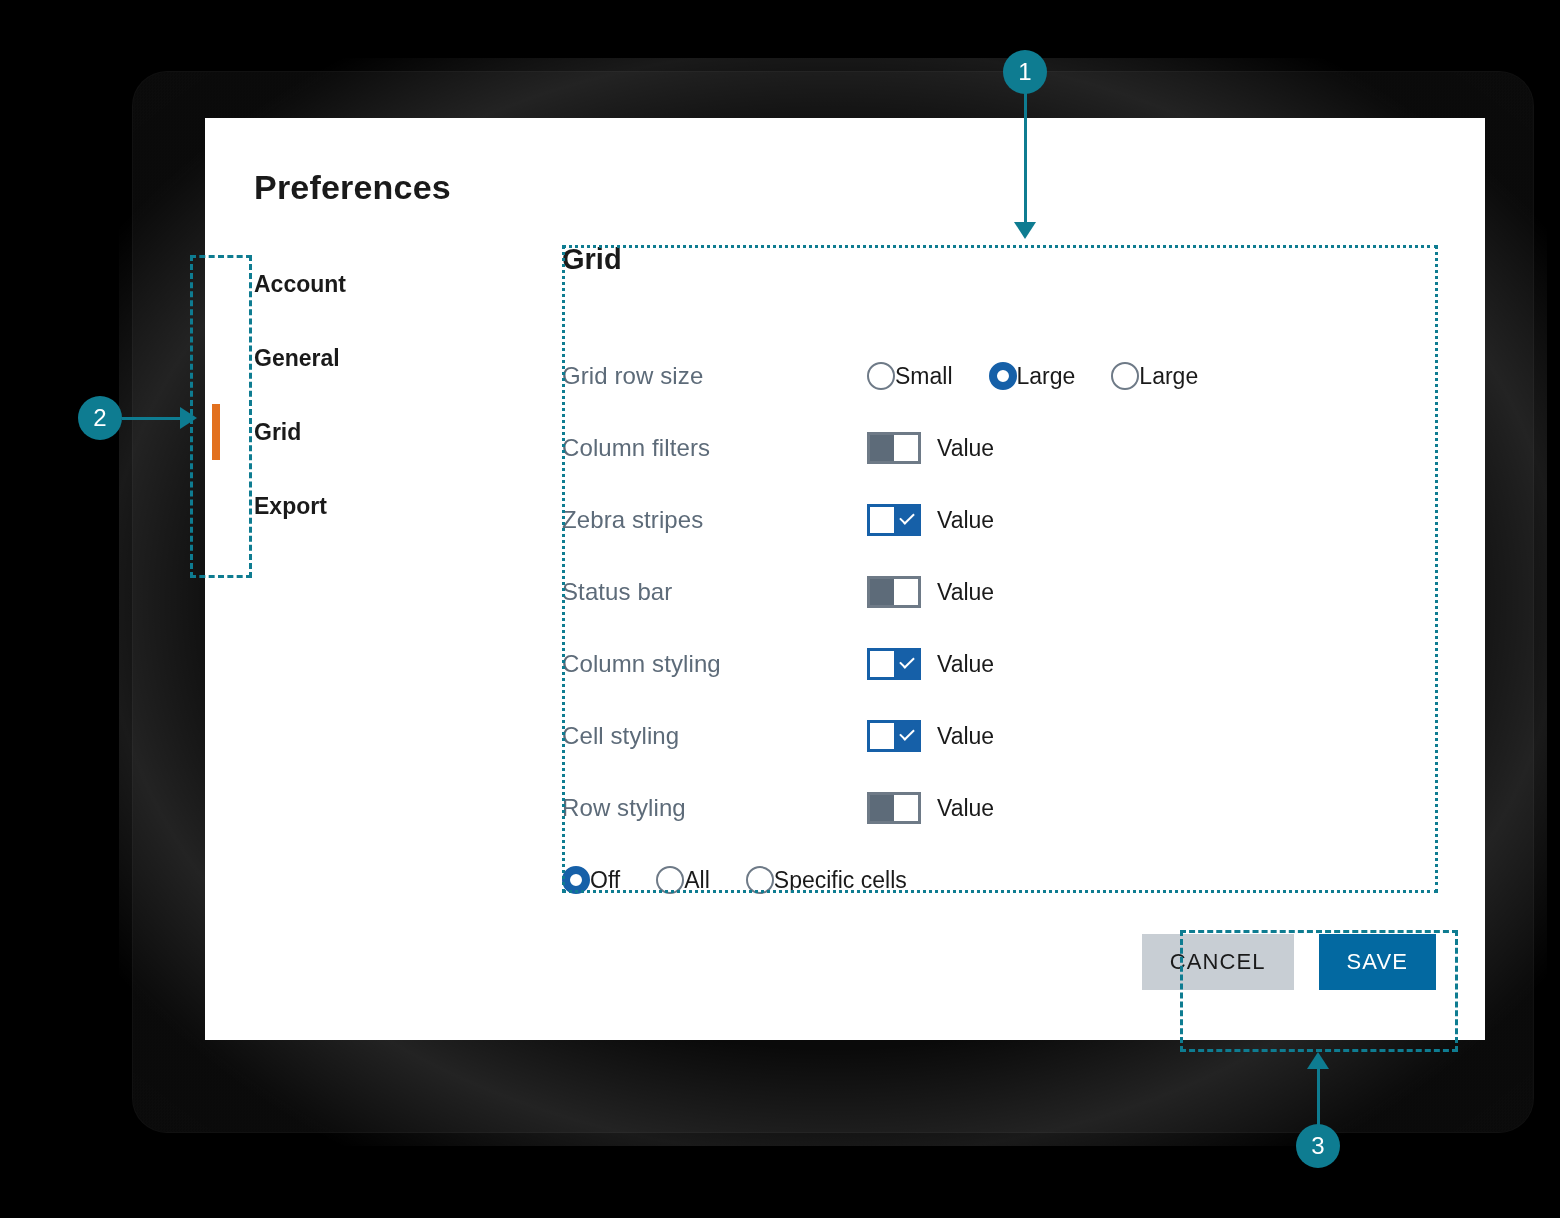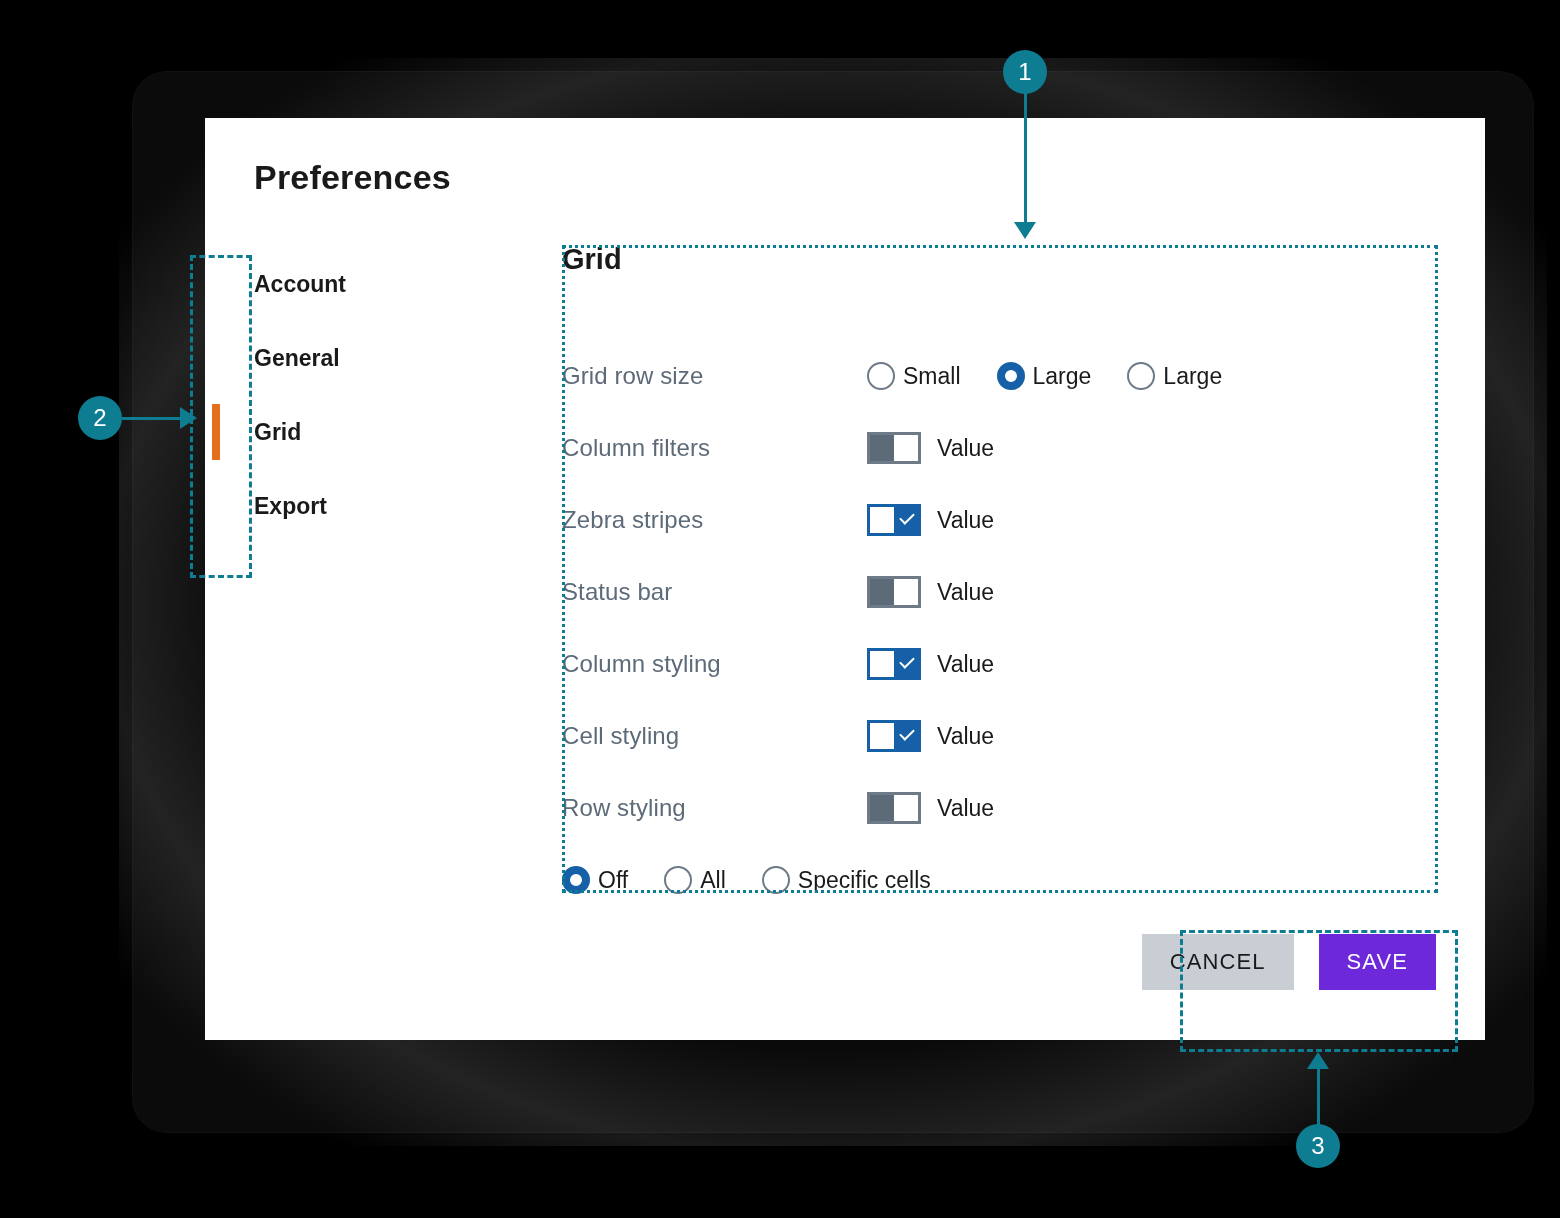--- a/index.html
+++ b/index.html
@@ -32,21 +32,21 @@
   }
 
   
   #dialog{
     position:absolute;left:205px;top:118px;width:1280px;height:922px;
     background:#ffffff;
     z-index:5;
   }
 
   #page-title{
-    position:absolute;left:49px;top:40px;
+    position:absolute;left:49px;top:50px;
     font-size:34px;font-weight:700;color:#1a1a1a;letter-spacing:.2px;
   }
 
   
   #sidenav{position:absolute;left:49px;top:129px;width:250px;}
   .nav-item{
     position:relative;height:74px;display:flex;align-items:center;
     font-size:23px;font-weight:700;color:#1a1a1a;padding-left:0;
   }
   .nav-item.active::before{
@@ -68,21 +68,21 @@
 
   
   .radio-group{display:flex;align-items:center;}
   .radio-opt{display:flex;align-items:center;margin-right:36px;}
   .radio-opt:last-child{margin-right:0;}
   .radio{
     width:28px;height:28px;border-radius:50%;
     border:2px solid #6e7a87;background:#fff;box-sizing:border-box;flex:0 0 28px;
   }
   .radio.sel{border:8px solid #1660a8;background:#fff;}
-  .radio-label{font-size:23px;color:#1a1a1a;margin-left:8px;white-space:nowrap;}
+  .radio-label{font-size:23px;color:#1a1a1a;margin-left:0;white-space:nowrap;}
 
   
   .toggle{
     width:54px;height:32px;box-sizing:border-box;
     display:flex;align-items:center;flex:0 0 54px;
     border:3px solid #6e7a87;background:#fff;
   }
   .toggle .knob{width:24px;height:100%;background:#5d6b79;}
   .toggle.on{border-color:#1660a8;justify-content:flex-end;}
   .toggle.on .knob{
@@ -98,21 +98,21 @@
   
   #actions{
     position:absolute;right:49px;bottom:50px;display:flex;gap:25px;
   }
   .btn{
     border:0;cursor:pointer;font-family:inherit;
     font-size:22px;letter-spacing:1.1px;
     padding:0 28px;height:56px;display:flex;align-items:center;justify-content:center;
   }
   .btn-cancel{background:#c8ced4;color:#1a1a1a;}
-  .btn-save{background:#6d28d9;color:#ffffff;}
+  .btn-save{background:#0369a1;color:#ffffff;}
 
   
   #annot{position:absolute;inset:0;z-index:9;pointer-events:none;}
   .dotbox{position:absolute;border:3px dotted #0e7c91;box-sizing:border-box;}
   .dashbox{position:absolute;border:3px dashed #0e7c91;box-sizing:border-box;}
   .marker{
     position:absolute;width:44px;height:44px;border-radius:50%;
     background:#0e7c91;color:#fff;font-size:24px;
     display:flex;align-items:center;justify-content:center;
     z-index:11;

